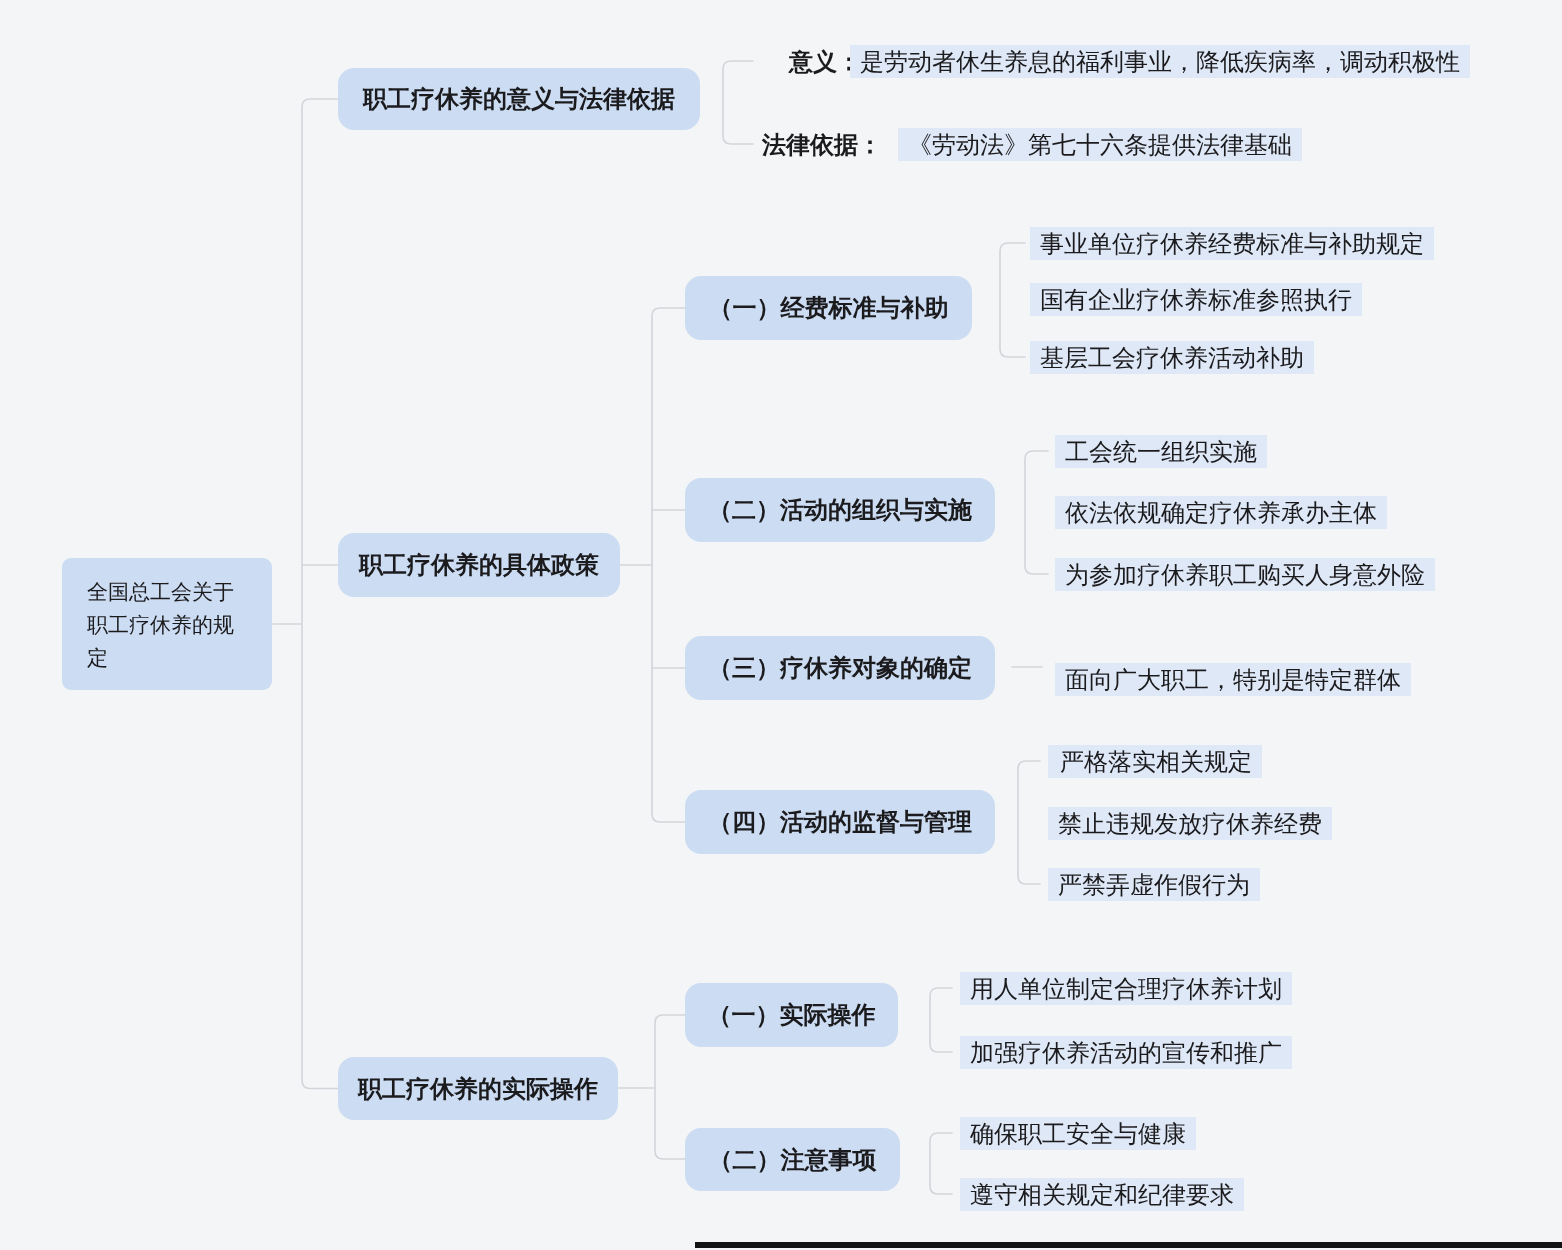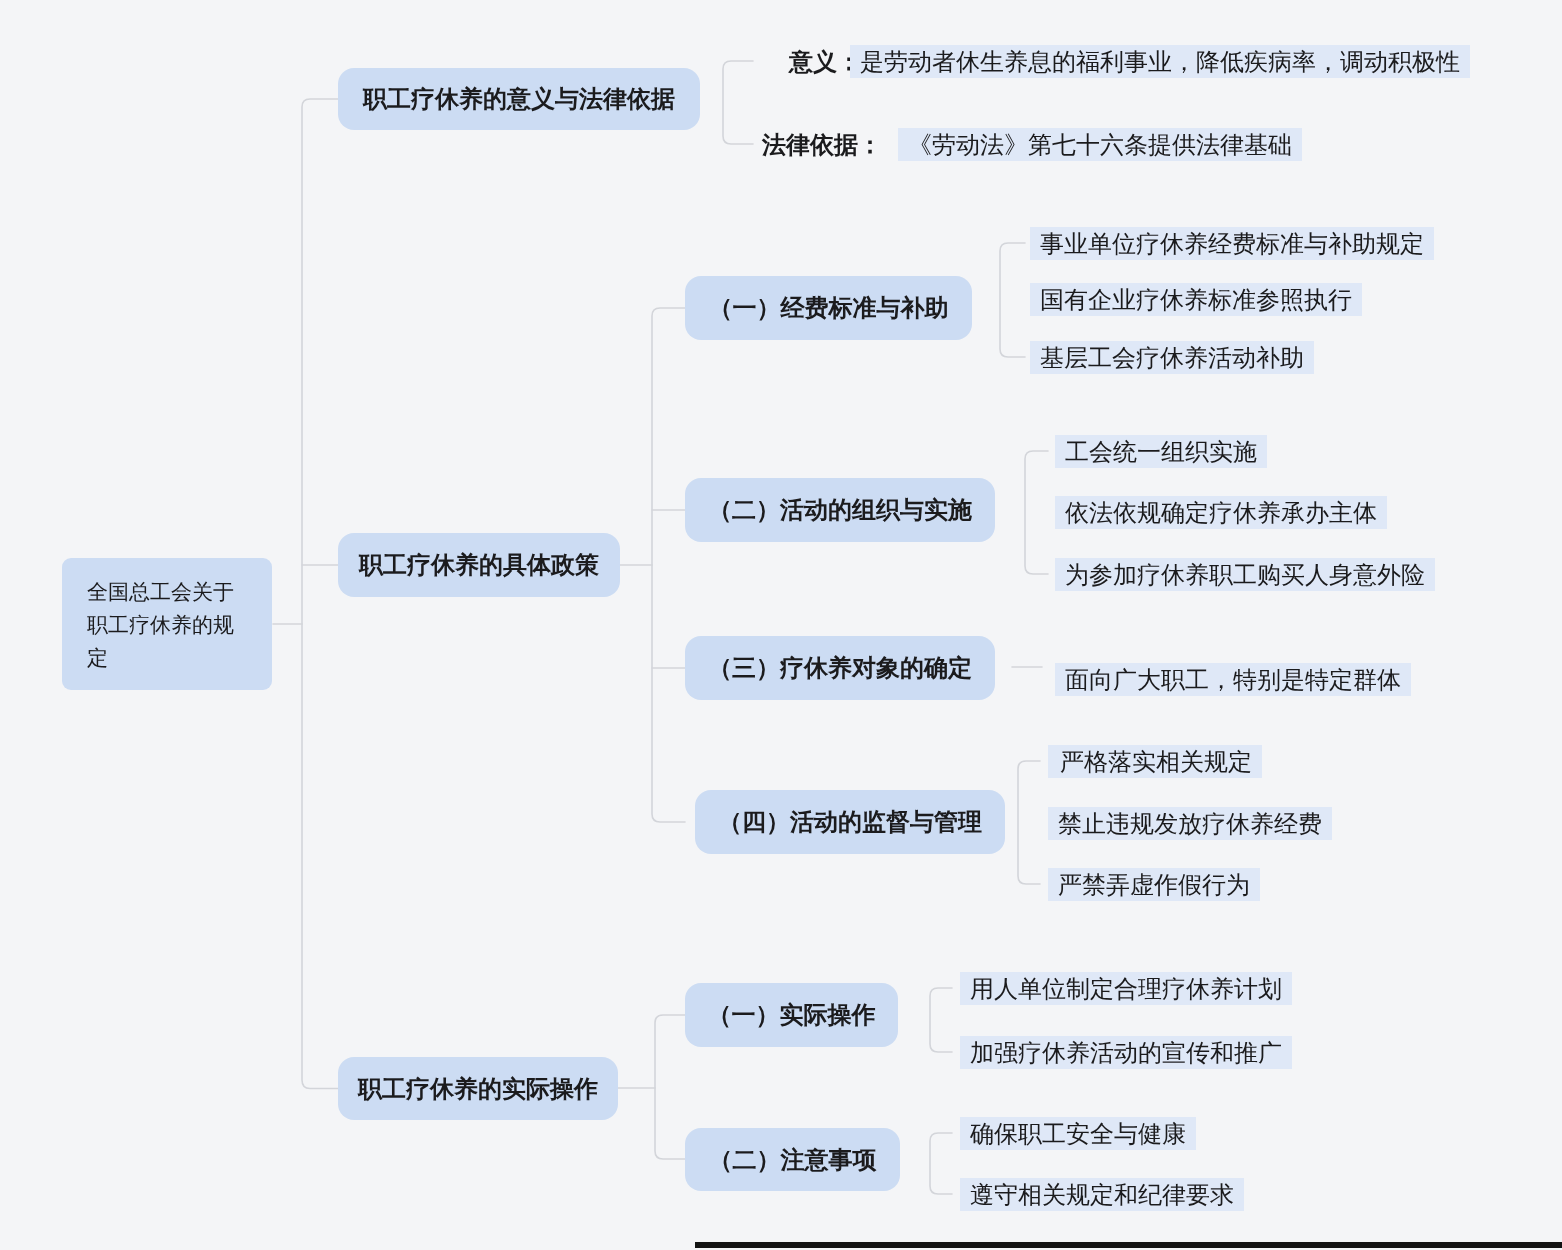--- a/index.html
+++ b/index.html
@@ -125,21 +125,21 @@
   <div class="leaf" style="left:1030px; top:341px;">基层工会疗休养活动补助</div>
 
   <div class="node" style="left:685px; top:478px; width:310px; height:64px;">（二）活动的组织与实施</div>
   <div class="leaf" style="left:1055px; top:435px;">工会统一组织实施</div>
   <div class="leaf" style="left:1055px; top:496px;">依法依规确定疗休养承办主体</div>
   <div class="leaf" style="left:1055px; top:558px;">为参加疗休养职工购买人身意外险</div>
 
   <div class="node" style="left:685px; top:636px; width:310px; height:64px;">（三）疗休养对象的确定</div>
   <div class="leaf" style="left:1055px; top:651px;margin-top:12px;">面向广大职工，特别是特定群体</div>
 
-  <div class="node" style="left:685px; top:790px; width:310px; height:64px;margin-left:10px;">（四）活动的监督与管理</div>
+  <div class="node" style="left:685px; top:790px; width:310px; height:64px;">（四）活动的监督与管理</div>
   <div class="leaf" style="left:1048px; top:745px;padding-left:12px;">严格落实相关规定</div>
   <div class="leaf" style="left:1048px; top:807px;">禁止违规发放疗休养经费</div>
   <div class="leaf" style="left:1048px; top:868px;">严禁弄虚作假行为</div>
 
   <div class="node" style="left:338px; top:1057px; width:280px; height:63px;">职工疗休养的实际操作</div>
 
   <div class="node" style="left:685px; top:983px; width:213px; height:64px;">（一）实际操作</div>
   <div class="leaf" style="left:960px; top:972px;">用人单位制定合理疗休养计划</div>
   <div class="leaf" style="left:960px; top:1036px;">加强疗休养活动的宣传和推广</div>
 

